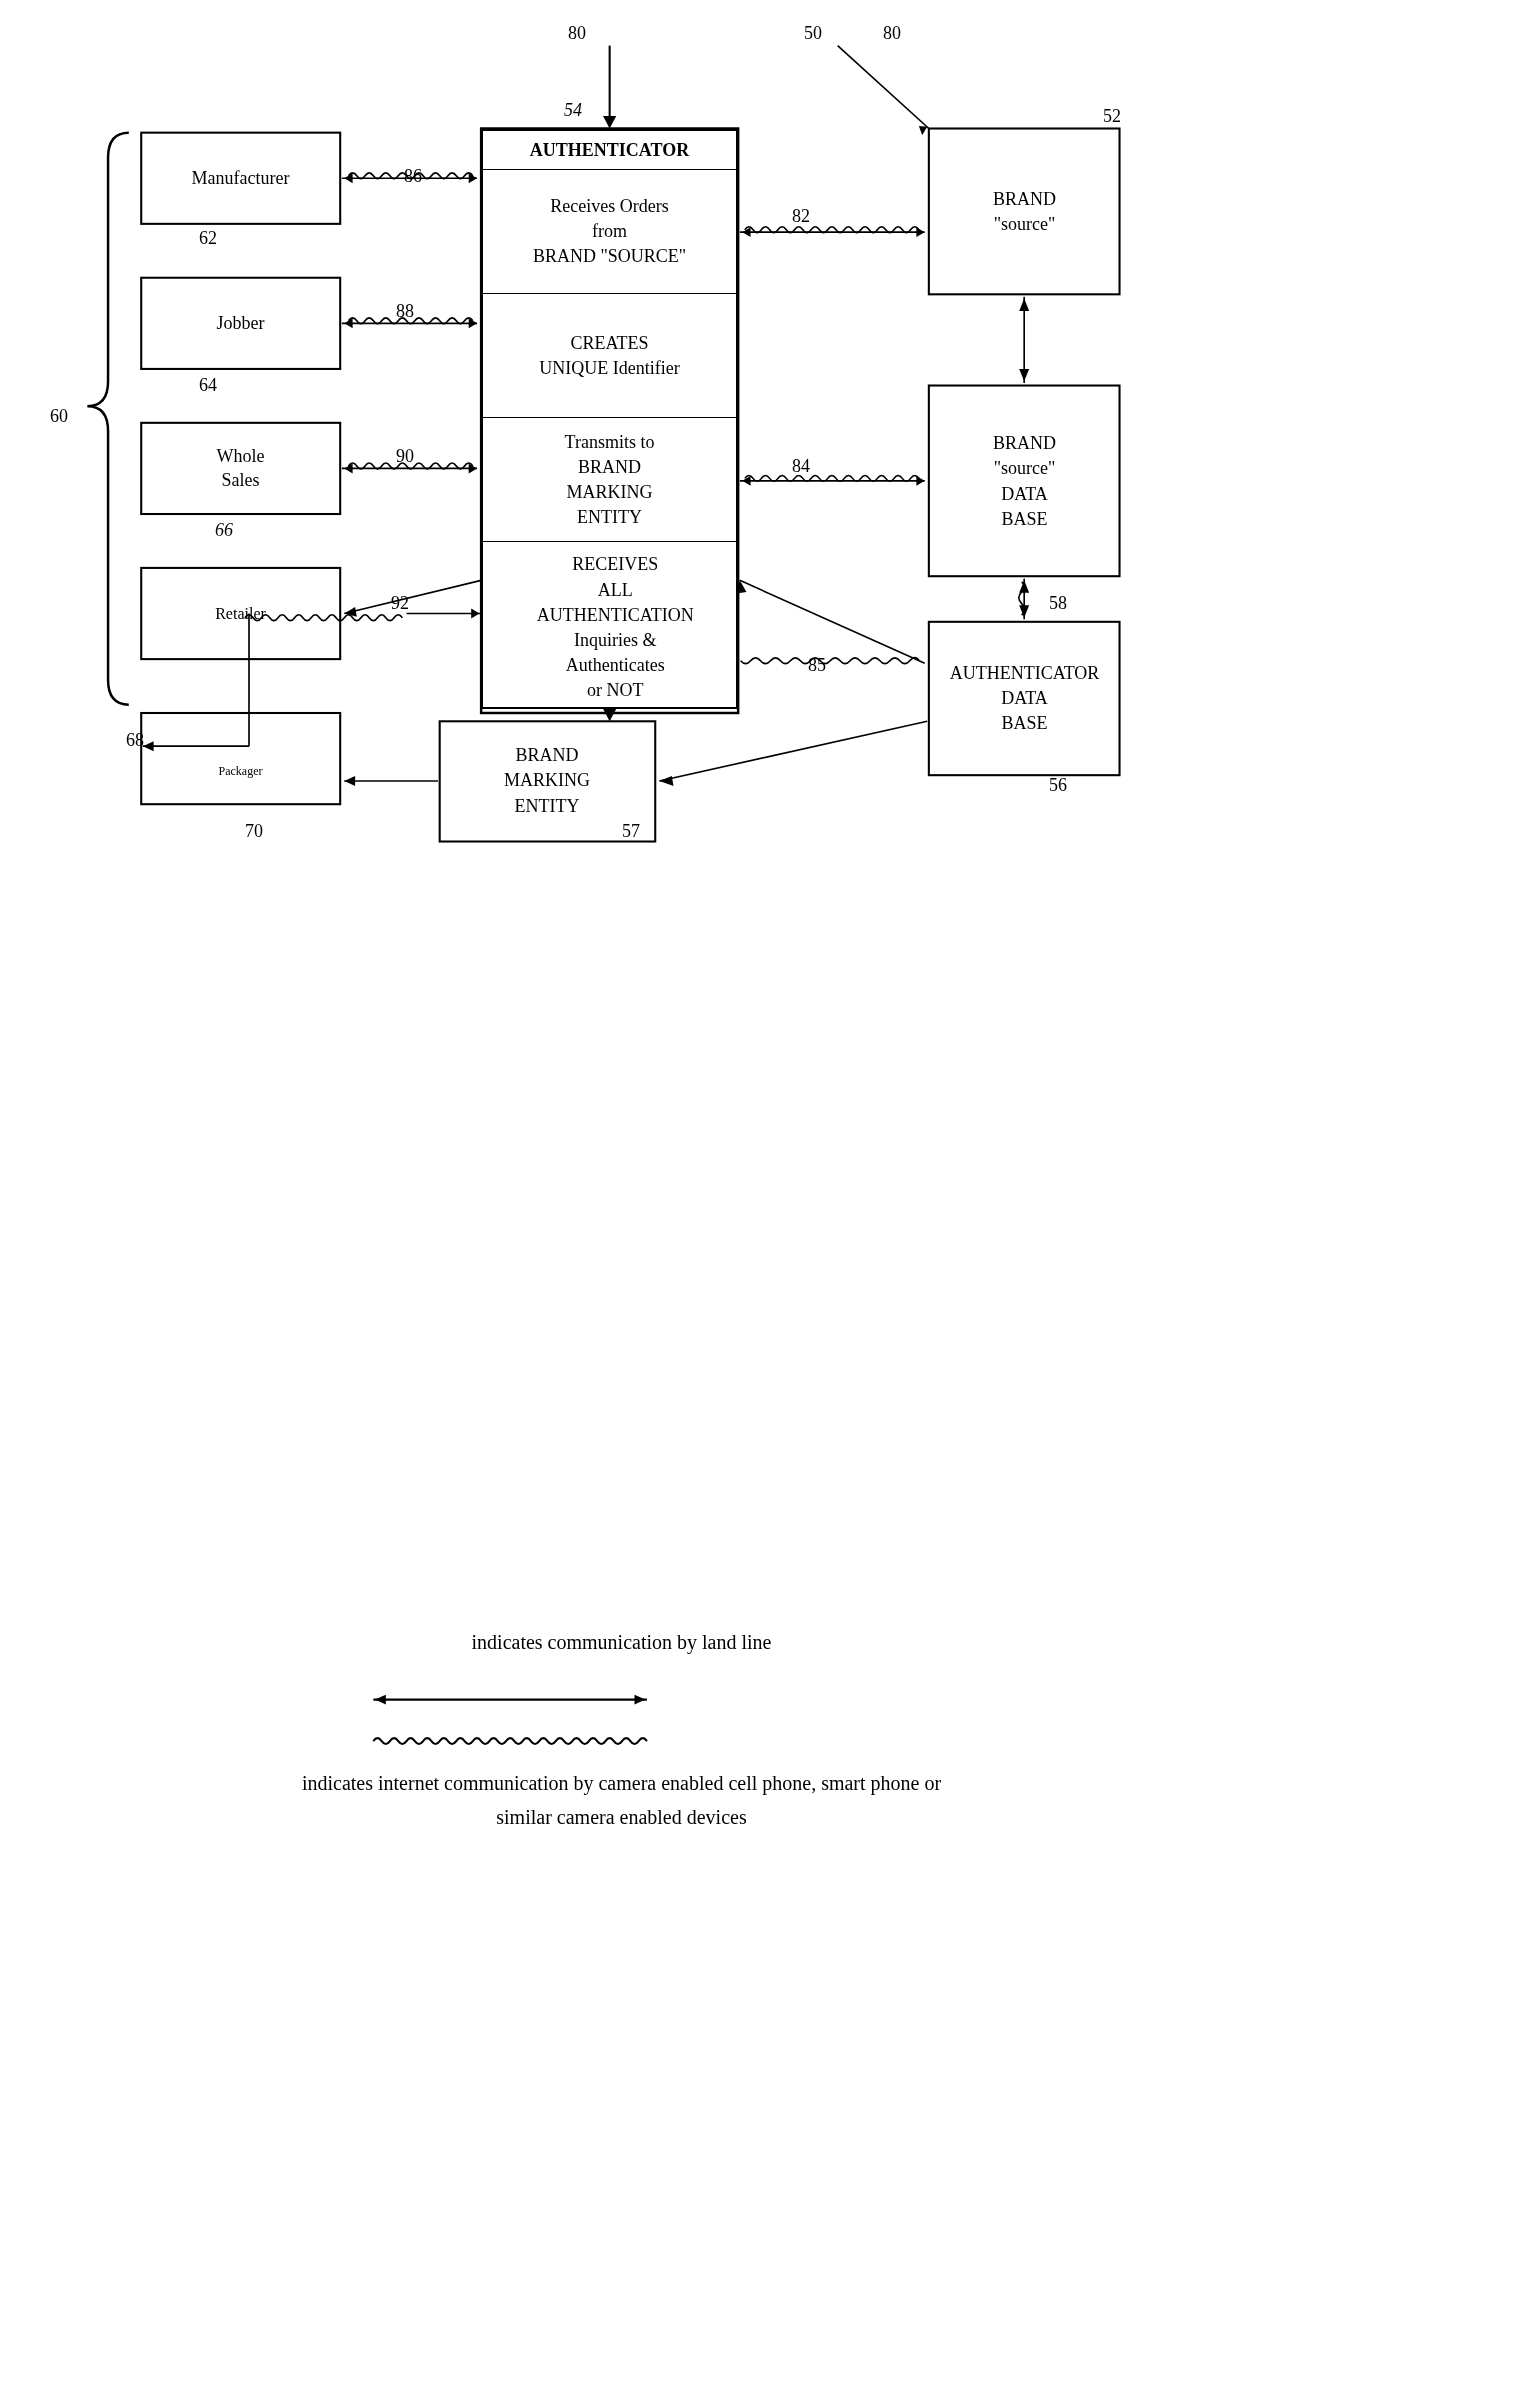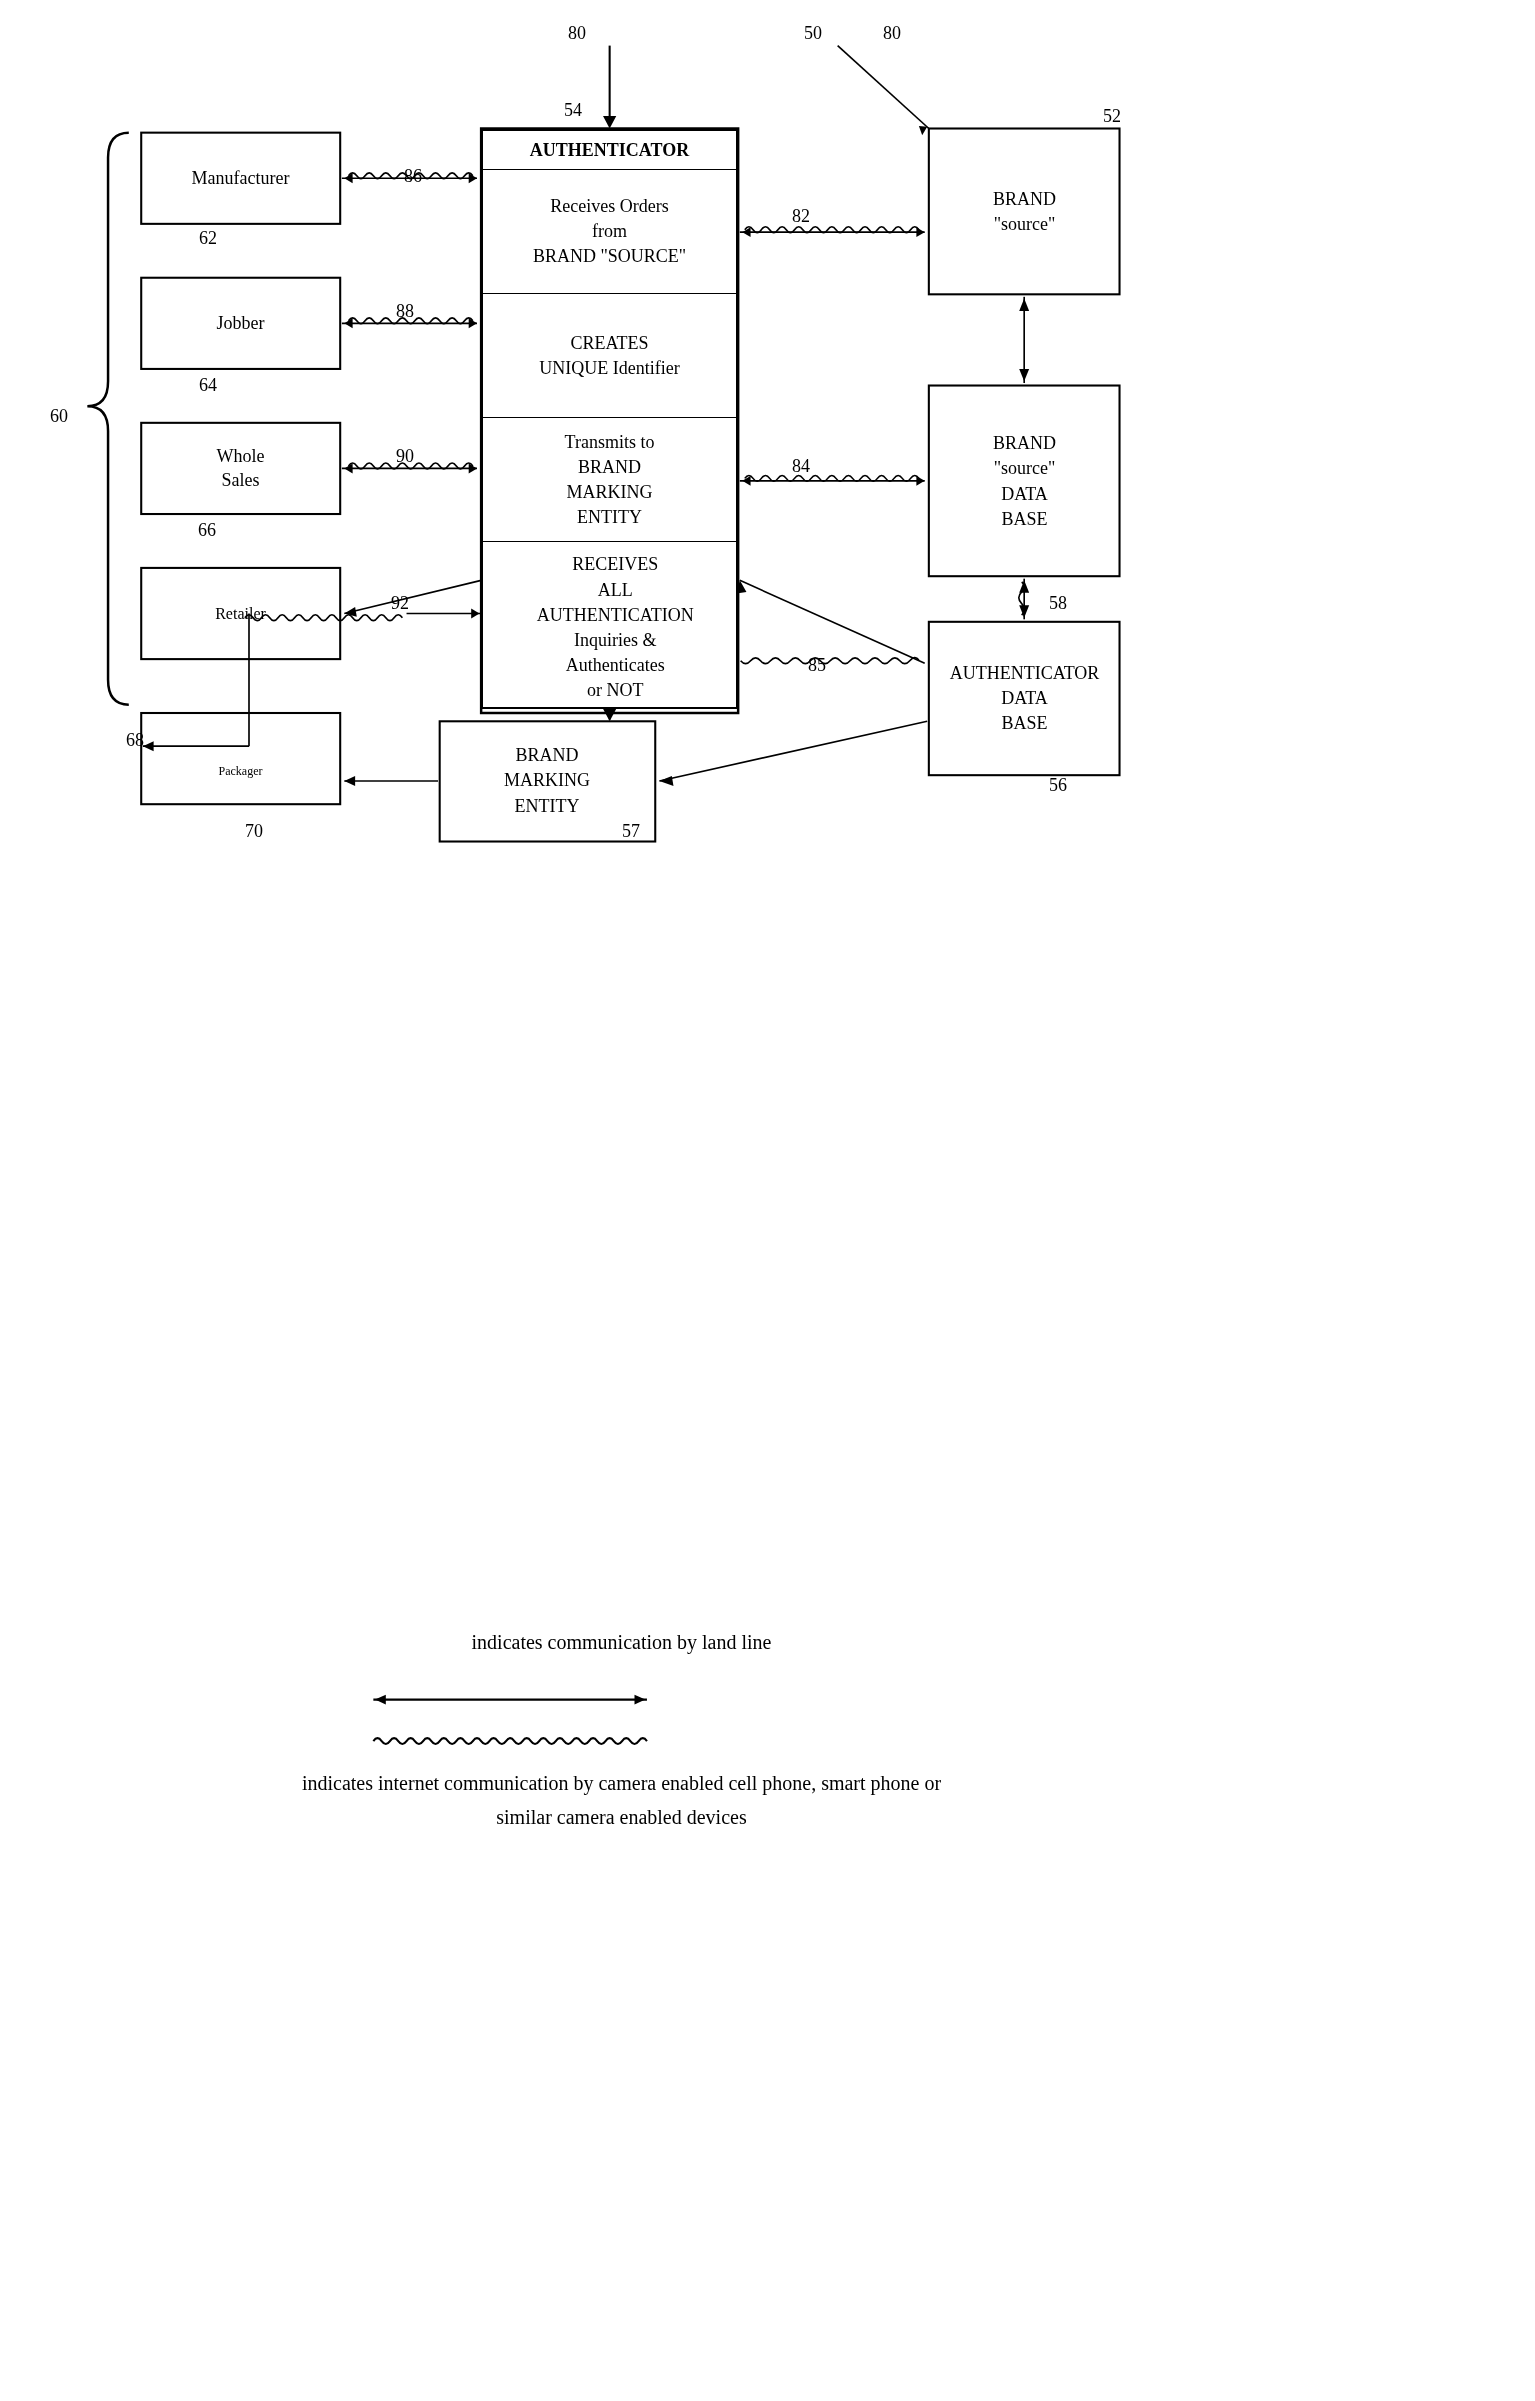--- a/index.html
+++ b/index.html
@@ -175,21 +175,21 @@
 
     <path d="M 1232,702 Q 1239,707 1232,714 Q 1225,721 1232,728 Q 1239,735 1232,742" fill="none" stroke="#000" stroke-width="2"></path>
 
     <path d="M 732,862 Q 739,857 732,850 Q 725,843 732,836 Q 739,829 732,822 Q 725,815 732,808 Q 739,801 732,794 Q 725,787 732,780 Q 739,773 732,766" fill="none" stroke="#000" stroke-width="2"></path>
 
     <path d="M 450,2100 Q 455,2093 460,2100 Q 465,2107 470,2100 Q 475,2093 480,2100 Q 485,2107 490,2100 Q 495,2093 500,2100 Q 505,2107 510,2100 Q 515,2093 520,2100 Q 525,2107 530,2100 Q 535,2093 540,2100 Q 545,2107 550,2100 Q 555,2093 560,2100 Q 565,2107 570,2100 Q 575,2093 580,2100 Q 585,2107 590,2100 Q 595,2093 600,2100 Q 605,2107 610,2100 Q 615,2093 620,2100 Q 625,2107 630,2100 Q 635,2093 640,2100 Q 645,2107 650,2100 Q 655,2093 660,2100 Q 665,2107 670,2100 Q 675,2093 680,2100 Q 685,2107 690,2100 Q 695,2093 700,2100 Q 705,2107 710,2100 Q 715,2093 720,2100 Q 725,2107 730,2100 Q 735,2093 740,2100 Q 745,2107 750,2100 Q 755,2093 760,2100 Q 765,2107 770,2100 Q 775,2093 780,2100" fill="none" stroke="#000" stroke-width="2.5"></path>
   </svg>
 
   <div class="ref-num" style="left:568px; top:23px;">80</div>
 
-  <div class="ref-num" style="left:564px; top:100px;">54</div>
+  <div class="ref-num" style="left:564px; top:100px;font-style:italic;">54</div>
 
   <div class="ref-num" style="left:804px; top:23px;">50</div>
 
   <div class="ref-num" style="left:883px; top:23px;">80</div>
 
   <div class="ref-num" style="left:1103px; top:106px;">52</div>
 
   <div class="ref-num" style="left:396px; top:166px;margin-left:8px;">86</div>
 
   <div class="ref-num" style="left:792px; top:206px;">82</div>
@@ -199,21 +199,21 @@
   <div class="ref-num" style="left:396px; top:301px;">88</div>
 
   <div class="ref-num" style="left:199px; top:375px;">64</div>
 
   <div class="ref-num" style="left:792px; stop:448px; top:456px;">84</div>
 
   <div class="ref-num" style="left:396px; top:446px;">90</div>
 
   <div class="ref-num" style="left:50px; top:406px;">60</div>
 
-  <div class="ref-num" style="left:198px; top:520px;">66</div>
+  <div class="ref-num" style="left:215px; top:520px;font-style:italic;">66</div>
 
   <div class="ref-num" style="left:391px; top:593px;">92</div>
 
   <div class="ref-num" style="left:808px; top:655px;">85</div>
 
   <div class="ref-num" style="left:1049px; top:593px;">58</div>
 
   <div class="ref-num" style="left:126px; top:730px;">68</div>
 
   <div class="ref-num" style="left:506px; top:676px;">94</div>

